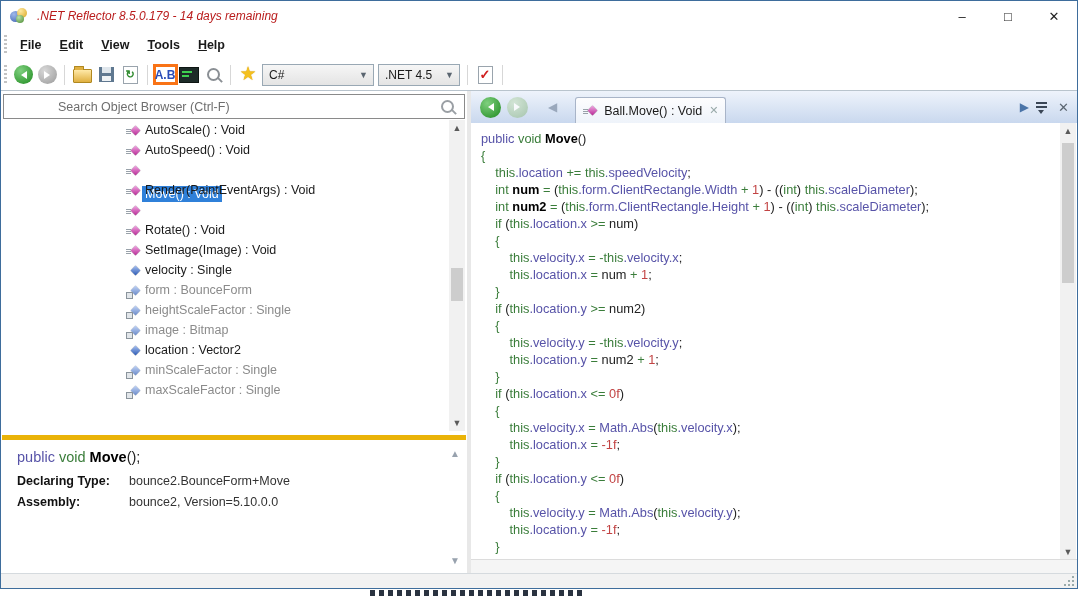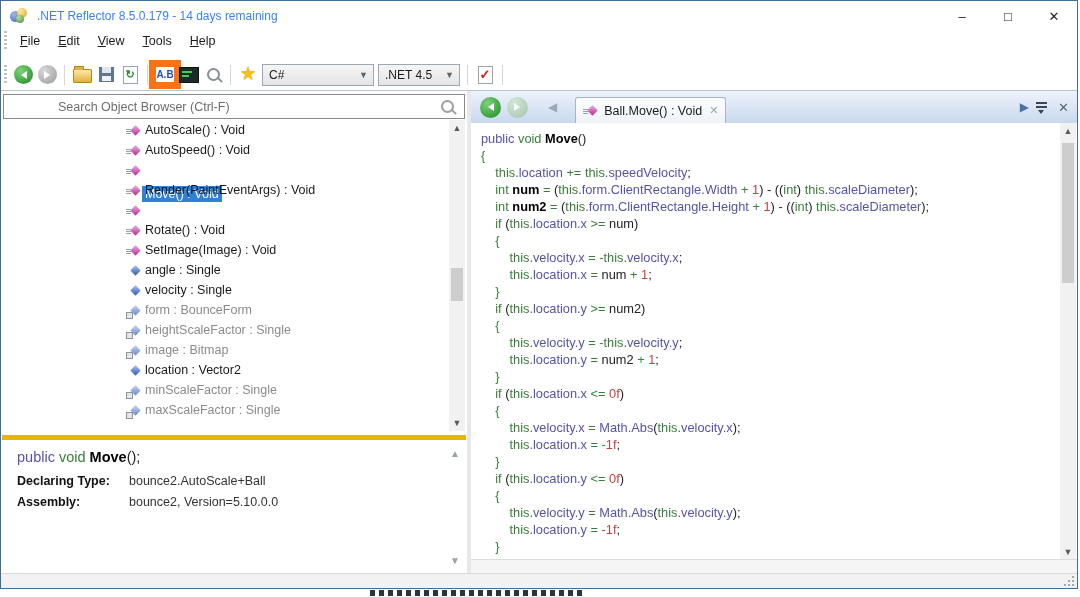--- a/index.html
+++ b/index.html
@@ -9,26 +9,26 @@
        background:#fff;box-sizing:border-box;}
   
   .titlebar{position:absolute;left:0;top:0;right:0;height:30px;background:#fff;display:flex;align-items:center;}
   .appicon{width:18px;height:16px;margin-left:9px;position:relative;}
   .appicon .b1{position:absolute;left:0;top:3px;width:11px;height:11px;border-radius:50%;
        background:radial-gradient(circle at 35% 30%,#9fb8ea,#3a5fb0);}
   .appicon .b2{position:absolute;left:7px;top:0;width:10px;height:10px;border-radius:50%;
        background:radial-gradient(circle at 35% 30%,#ffe9a0,#d9a520);}
   .appicon .b3{position:absolute;left:6px;top:7px;width:8px;height:8px;border-radius:50%;
        background:radial-gradient(circle at 35% 30%,#b8e0a8,#4a8a30);}
-  .title-text{font-size:12px;color:#3b82f6;margin-left:9px;}
+  .title-text{font-size:12px;color:#b91c1c;margin-left:9px;font-style:italic;}
   .wbtns{margin-left:auto;display:flex;height:30px;}
   .wbtn{width:46px;height:30px;display:flex;align-items:center;justify-content:center;
         font-size:13px;color:#222;}
   
-  .menubar{position:absolute;left:0;top:30px;right:0;height:28px;background:#fff;display:flex;}
+  .menubar{position:absolute;left:0;top:30px;right:0;height:28px;background:#fff;display:flex;align-items:center;font-weight:bold;}
   .grip{width:3px;height:20px;margin:0 4px 0 3px;
         background:repeating-linear-gradient(#c3c3c3 0 2px,transparent 2px 4px);}
   .menuitem{padding:3px 9px;font-size:12.5px;color:#1a1a1a;}
   .menuitem u{text-decoration:underline;}
   
   .toolbar{position:absolute;left:0;top:58px;right:0;height:31px;background:#fff;display:flex;
            align-items:center;border-bottom:1px solid #b9c4cd;}
   .tsep{width:1px;height:20px;background:#d7d7d7;margin:0 5px;}
   .tbtn{width:24px;height:24px;display:flex;align-items:center;justify-content:center;position:relative;}
   .circ{width:19px;height:19px;border-radius:50%;display:flex;align-items:center;justify-content:center;}
@@ -40,21 +40,21 @@
           border-radius:1px;position:relative;margin-top:3px;}
   .folder::before{content:"";position:absolute;left:0;top:-4px;width:8px;height:3px;background:#e0b040;
           border:1px solid #b08820;border-bottom:none;border-radius:1px 1px 0 0;}
   .floppy{width:15px;height:15px;background:#5f7890;position:relative;}
   .floppy::before{content:"";position:absolute;left:3px;top:0;width:9px;height:6px;background:#dfe6ec;}
   .floppy::after{content:"";position:absolute;left:3px;bottom:1px;width:9px;height:5px;background:#eef2f5;}
   .page{width:13px;height:16px;background:#fff;border:1px solid #9aa4ad;position:relative;
         display:flex;align-items:center;justify-content:center;}
   .page .ref{color:#2e8a2e;font-size:11px;font-weight:bold;}
   .page .chk{color:#d02020;font-size:13px;font-weight:bold;}
-  .abicon{width:19px;height:15px;border:7px solid #f97316;background:#fff;color:#2b4db8;font-size:10px;
+  .abicon{width:19px;height:15px;border:3px solid #f97316;background:#fff;color:#2b4db8;font-size:12px;
           font-weight:bold;display:flex;align-items:center;justify-content:center;letter-spacing:0;}
   .dasm{width:18px;height:14px;background:#1d2b28;border:1px solid #0d1513;position:relative;}
   .dasm::before{content:"";position:absolute;left:2px;top:3px;width:10px;height:2px;background:#3fd04f;}
   .dasm::after{content:"";position:absolute;left:2px;top:7px;width:7px;height:2px;background:#3fd04f;}
   .mag{width:9px;height:9px;border:2px solid #8a8f94;border-radius:50%;position:relative;}
   .mag::after{content:"";position:absolute;width:6px;height:2px;background:#8a8f94;
         transform:rotate(45deg);right:-5px;bottom:-2px;}
   .star{color:#f4c01e;font-size:19px;line-height:19px;text-shadow:0 0 1px #c89010;margin-top:-2px;}
   .combo{height:22px;border:1px solid #99a8b4;background:linear-gradient(#f6f6f6,#e4e4e4);
          display:flex;align-items:center;font-size:12px;color:#1a1a1a;margin:0 2px;box-sizing:border-box;}
@@ -276,26 +276,20 @@
         <div class="trow">
           <span class="ic method">
             <span class="d"></span>
           </span>
           <span class="lbl">SetImage(Image) : Void</span>
         </div>
         <div class="trow">
           <span class="ic field">
             <span class="d"></span>
           </span>
-          <span class="lbl">angle : Single</span>
-        </div>
-        <div class="trow">
-          <span class="ic field">
-            <span class="d"></span>
-          </span>
           <span class="lbl">velocity : Single</span>
         </div>
         <div class="trow muted">
           <span class="ic field priv">
             <span class="d"></span>
           </span>
           <span class="lbl">form : BounceForm</span>
         </div>
         <div class="trow muted">
           <span class="ic field priv">
@@ -331,21 +325,21 @@
     <div class="sbar tree-sbar">
       <div class="sarrow" style="top:0;">▲</div>
       <div class="thumb" style="top:148px;height:33px;"></div>
       <div class="sarrow" style="bottom:0;">▼</div>
     </div>
 
     <div class="details">
       <div class="sig" id="signature"><span class="tk-i">public</span><span class="tk-p"> </span><span class="tk-g">void</span><span class="tk-p"> </span><span class="tk-b">Move</span><span class="tk-p">();</span></div>
       <div class="drow">
         <span class="dlabel">Declaring Type:</span>
-        <span class="dvalue">bounce2.AutoScale+Ball</span>
+        <span class="dvalue">bounce2.BounceForm+Move</span>
       </div>
       <div class="drow">
         <span class="dlabel">Assembly:</span>
         <span class="dvalue">bounce2, Version=5.10.0.0</span>
       </div>
       <div class="vchev" style="top:8px;">▲</div>
       <div class="vchev" style="bottom:8px;">▼</div>
     </div>
   </div>
 

